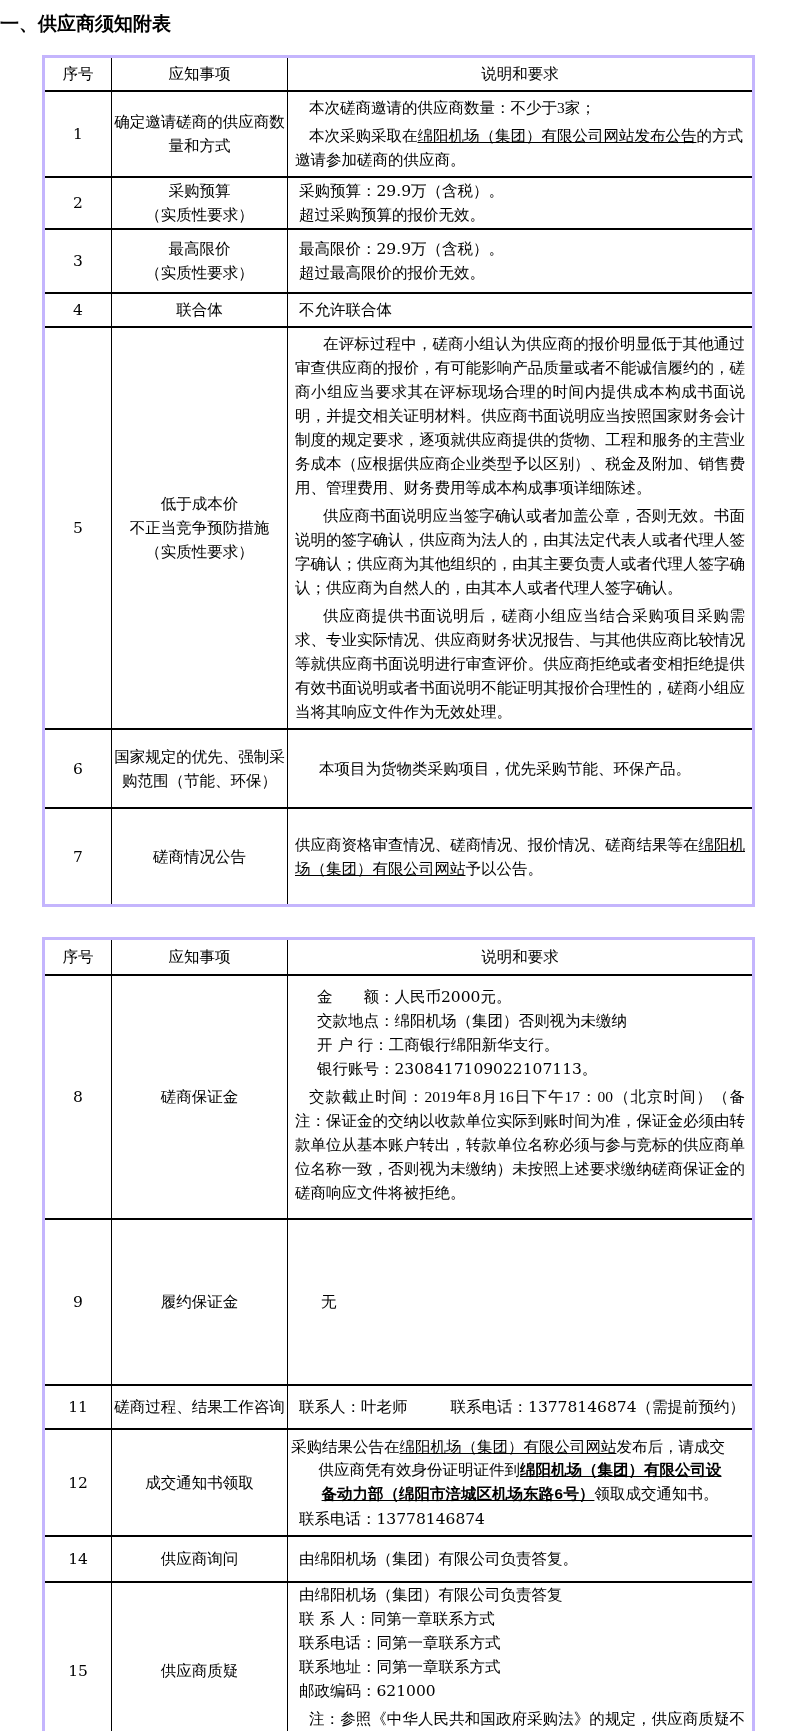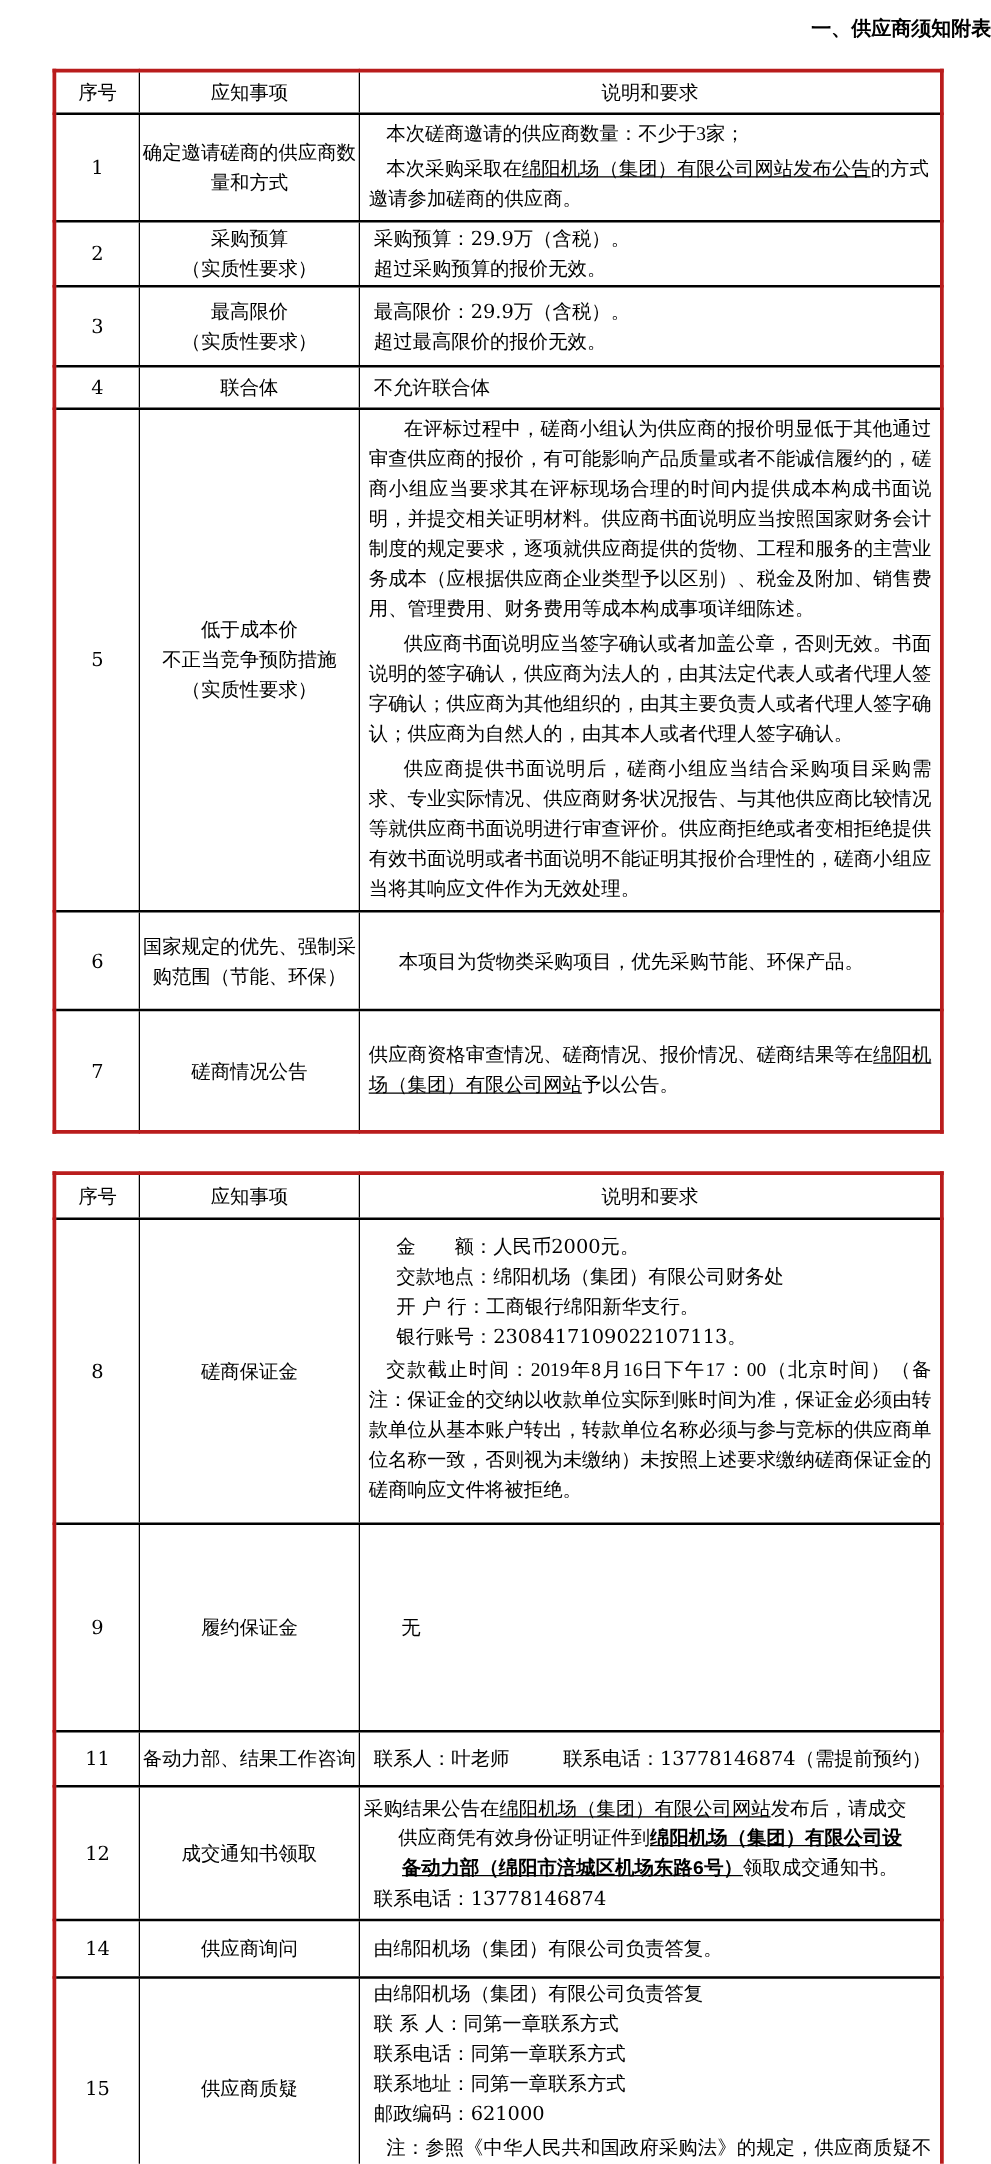--- a/index.html
+++ b/index.html
@@ -2,27 +2,27 @@
 <html><head>
 <meta charset="utf-8">
 <style>
   html,body{margin:0;padding:0;background:#fff;}
   body{
     width:793px;height:1731px;
     font-family:"DejaVu Serif","Liberation Serif",serif;
     color:#000;font-size:15.5px;
   }
   .title{
-    text-align:right;font-weight:bold;font-size:16px;
+    text-align:left;font-weight:bold;font-size:19px;
     padding-top:10px;line-height:26px;
   }
   table{
     border-collapse:collapse;table-layout:fixed;
     width:710px;margin-left:42px;
-    border:3px solid #b91c1c;
+    border:3px solid #c4b5fd;
   }
   .t1{margin-top:19px;}
   .t2{margin-top:30px;}
   td,th{
     border-left:1px solid #000;
     border-right:1px solid #000;
     border-top:2px solid #000;
     border-bottom:2px solid #000;
     vertical-align:middle;
     font-weight:normal;
@@ -157,36 +157,36 @@
       <tr class="hh2">
     <th>序号</th>
     <th>应知事项</th>
     <th>说明和要求</th>
   </tr>
   <tr class="hr8">
     <td class="seq">8</td>
     <td class="itm">磋商保证金</td>
     <td class="dsc">
       <div class="lpad">金　　额：人民币2000元。</div>
-      <div class="lpad">交款地点：绵阳机场（集团）有限公司财务处</div>
+      <div class="lpad">交款地点：绵阳机场（集团）否则视为未缴纳</div>
       <div class="lpad">开 户 行：工商银行绵阳新华支行。</div>
       <div class="lpad">银行账号：2308417109022107113。</div>
       <p class="p ind1 just">交款截止时间：2019年8月16日下午17：00（北京时间）（备注：保证金的交纳以收款单位实际到账时间为准，保证金必须由转款单位从基本账户转出，转款单位名称必须与参与竞标的供应商单位名称一致，否则视为未缴纳）未按照上述要求缴纳磋商保证金的磋商响应文件将被拒绝。</p>
     </td>
   </tr>
   <tr class="hr9">
     <td class="seq">9</td>
     <td class="itm">履约保证金</td>
     <td class="dsc">
       <div style="padding-left:30px;">无</div>
     </td>
   </tr>
   <tr class="hr11">
     <td class="seq">11</td>
-    <td class="itm">备动力部、结果工作咨询</td>
+    <td class="itm">磋商过程、结果工作咨询</td>
     <td class="dsc">
       <div class="contactline">
             <span>联系人：叶老师</span>
             <span>联系电话：13778146874（需提前预约）</span>
           </div>
     </td>
   </tr>
   <tr class="hr12">
     <td class="seq">12</td>
     <td class="itm">成交通知书领取</td>

